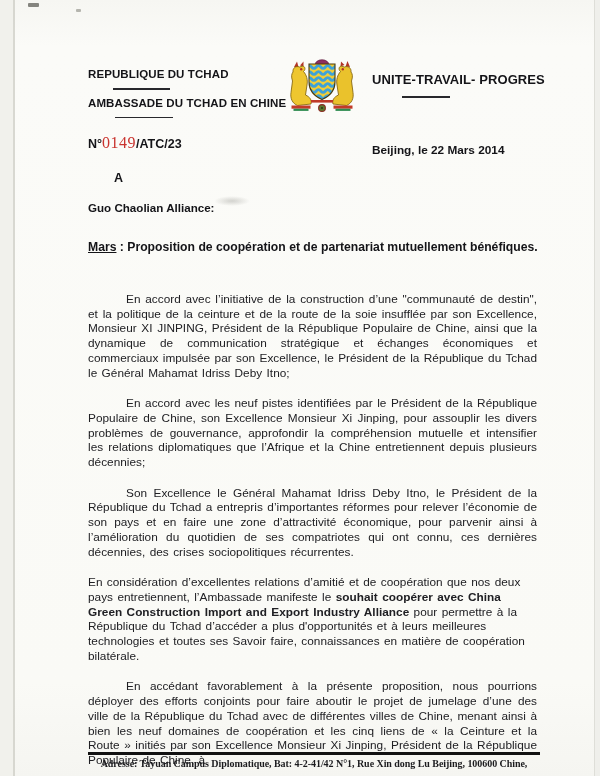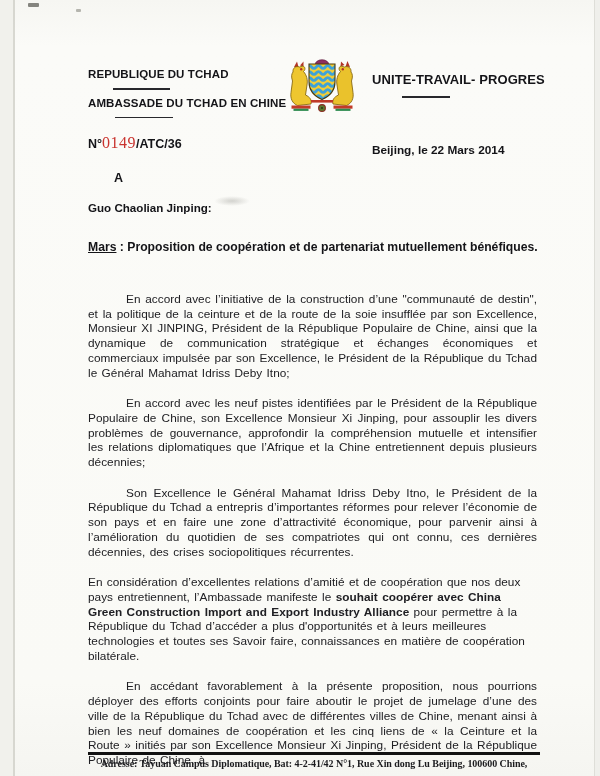--- a/index.html
+++ b/index.html
@@ -113,29 +113,29 @@
   </div>
 
   <div class="hdr-right">
     <div>UNITE-TRAVAIL- PROGRES</div>
     <div class="hrule r3"></div>
   </div>
 
   <div class="refline">
     <span>N°</span>
       <span class="refnum" style="color: rgb(201, 51, 46);">0149</span>
-      <span>/ATC/36</span>
+      <span>/ATC/23</span>
   </div>
 
   <div class="dateline">Beijing, le 22 Mars 2014</div>
 
   <div class="salutation">A</div>
 
   <div class="recipient">
-    <div>Guo Chaolian Jinping:</div>
+    <div>Guo Chaolian Alliance:</div>
   </div>
 
   <div class="subject">
     <span class="subject-label">Mars</span><span> : </span><span>Proposition de coopération et de partenariat mutuellement bénéfiques.</span>
   </div>
 
   <div class="letter-body">
     <p class="para indent">En accord avec l’initiative de la construction d’une "communauté de destin", et la politique de la ceinture et de la route de la soie insufflée par son Excellence, Monsieur XI JINPING, Président de la République Populaire de Chine, ainsi que la dynamique de communication stratégique et échanges économiques et commerciaux impulsée par son Excellence, le Président de la République du Tchad le Général Mahamat Idriss Deby Itno;</p>
     <p class="para indent">En accord avec les neuf pistes identifiées par le Président de la République Populaire de Chine, son Excellence Monsieur Xi Jinping, pour assouplir les divers problèmes de gouvernance, approfondir la compréhension mutuelle et intensifier les relations diplomatiques que l’Afrique et la Chine entretiennent depuis plusieurs décennies;</p>
     <p class="para indent">Son Excellence le Général Mahamat Idriss Deby Itno, le Président de la République du Tchad a entrepris d’importantes réformes pour relever l’économie de son pays et en faire une zone d’attractivité économique, pour parvenir ainsi à l’amélioration du quotidien de ses compatriotes qui ont connu, ces dernières décennies, des crises sociopolitiques récurrentes.</p>

